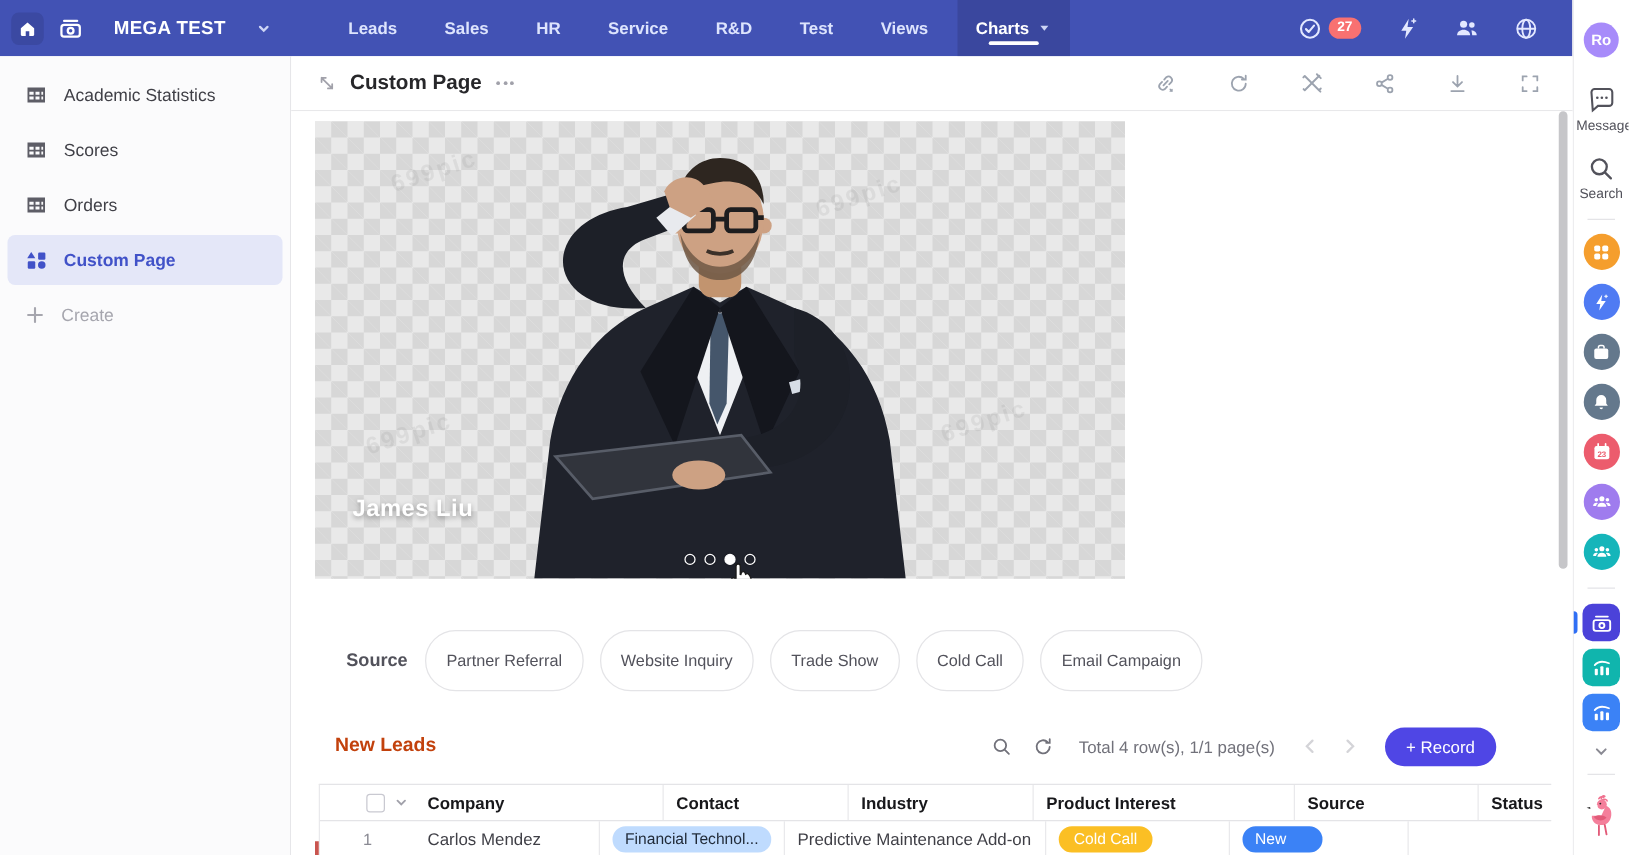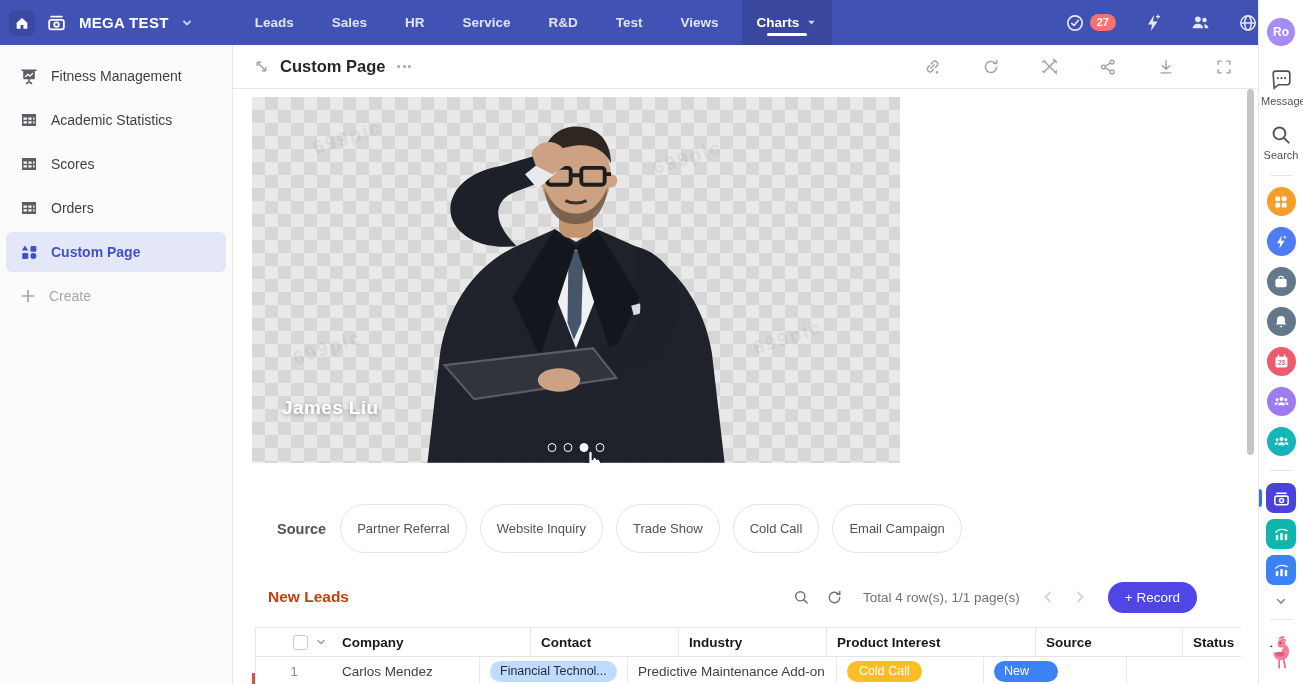--- a/index.html
+++ b/index.html
@@ -4,29 +4,29 @@
 <style>
   * { margin:0; padding:0; box-sizing:border-box; }
   html,body { width:1303px; height:684px; overflow:hidden; }
   body { font-family:"Liberation Sans", sans-serif; background:#fff; position:relative; }
 
   
   .topnav { position:absolute; left:0; top:0; width:1258px; height:45px; background:#4252b4;
             display:flex; align-items:center; color:#fff; }
   .home-btn { width:26px; height:26px; background:#3b49a2; border-radius:6px; display:flex;
               align-items:center; justify-content:center; margin:0 11px 0 9px; cursor:pointer; }
-  .brand { display:flex; align-items:center; gap:12px; font-weight:bold; font-size:15px;
+  .brand { display:flex; align-items:center; gap:24px; font-weight:bold; font-size:15px;
            letter-spacing:.3px; cursor:pointer; }
   .nav { display:flex; align-items:center; gap:38px; margin-left:62px; height:100%; }
   .nav-item { font-size:13.5px; font-weight:bold; color:#dde4fd; height:100%;
               display:flex; align-items:center; position:relative; cursor:pointer; }
   .nav-item.active { background:#3a479e; padding:16px 15px; margin:0 -15px; color:#fff; gap:7px; }
   .nav-underline { position:absolute; left:50%; transform:translateX(-50%); bottom:9px;
                    width:40px; height:3px; background:#fff; border-radius:2px; }
-  .top-icons { margin-left:auto; display:flex; align-items:center; gap:27px; }
+  .top-icons { margin-left:auto; display:flex; align-items:center; gap:27px; padding-right:27px; }
   .check-wrap { display:flex; align-items:center; }
   .count-badge { background:#f87171; color:#fff; font-size:11px; font-weight:bold;
                  border-radius:999px; padding:2px 7px; margin-left:5px; line-height:13px; }
 
   
   .rail { position:absolute; right:0; top:0; width:45px; height:684px; background:#fff;
           border-left:1px solid #e7e7ea; display:flex; flex-direction:column; align-items:center;
           overflow:hidden; }
   .avatar { width:28px; height:28px; border-radius:50%; background:#a78bfa; color:#fff;
             font-size:12px; font-weight:bold; display:flex; align-items:center; justify-content:center;
@@ -316,29 +316,20 @@
     <path d="M12.8 8.5 6.5 10l6.3 1.7z" fill="#fff"></path>
     <path d="M6.5 10l-3 .8 3.2 1z" fill="#222"></path>
     <path d="M20 9c4 1.5 5 5 4.5 8.5C23.8 23 20 26 15 25.5 10.5 25 7.5 21.5 8 17.5h8z" fill="#f47f9b"></path>
     <path d="M9.5 18.5c3-2 8-2 11 .5-2.5 3.5-8.5 3.5-11-.5z" fill="#e25b79"></path>
     <path d="M14 26v8M19 25.5l1.5 8" stroke="#e25b79" stroke-width="1.6" stroke-linecap="round"></path>
   </svg>
 </aside>
 
 <aside class="sidebar">
   <div class="side-item">
-    <svg width="18" height="18" viewBox="0 0 18 18" fill="none" stroke="currentColor" stroke-width="1.6" stroke-linecap="round">
-        <path d="M2 3.2h14"></path>
-        <rect x="3.2" y="3.2" width="11.6" height="9" rx="1.2" fill="currentColor" stroke="none"></rect>
-        <path d="M5.5 9.5 8 7.5l2 1.5 2.5-2.5" stroke="#fbfbfc" stroke-width="1.4" fill="none"></path>
-        <path d="M9 12.5v2.3M6.5 16.5 9 14.8l2.5 1.7"></path>
-      </svg>
-    <span>Fitness Management</span>
-  </div>
-  <div class="side-item">
     <svg width="18" height="18" viewBox="0 0 18 18" fill="currentColor">
         <path d="M2 3h14v12H2zm1.5 3.4h3.4v2.3H3.5zm4.9 0h3.2v2.3H8.4zm4.7 0h1.4v2.3h-1.4zM3.5 10.2h3.4v2.3H3.5zm4.9 0h3.2v2.3H8.4zm4.7 0h1.4v2.3h-1.4z" fill-rule="evenodd"></path>
       </svg>
     <span>Academic Statistics</span>
   </div>
   <div class="side-item">
     <svg width="18" height="18" viewBox="0 0 18 18" fill="currentColor">
         <path d="M2 3h14v12H2zm1.5 3.4h3.4v2.3H3.5zm4.9 0h3.2v2.3H8.4zm4.7 0h1.4v2.3h-1.4zM3.5 10.2h3.4v2.3H3.5zm4.9 0h3.2v2.3H8.4zm4.7 0h1.4v2.3h-1.4z" fill-rule="evenodd"></path>
       </svg>
     <span>Scores</span>

